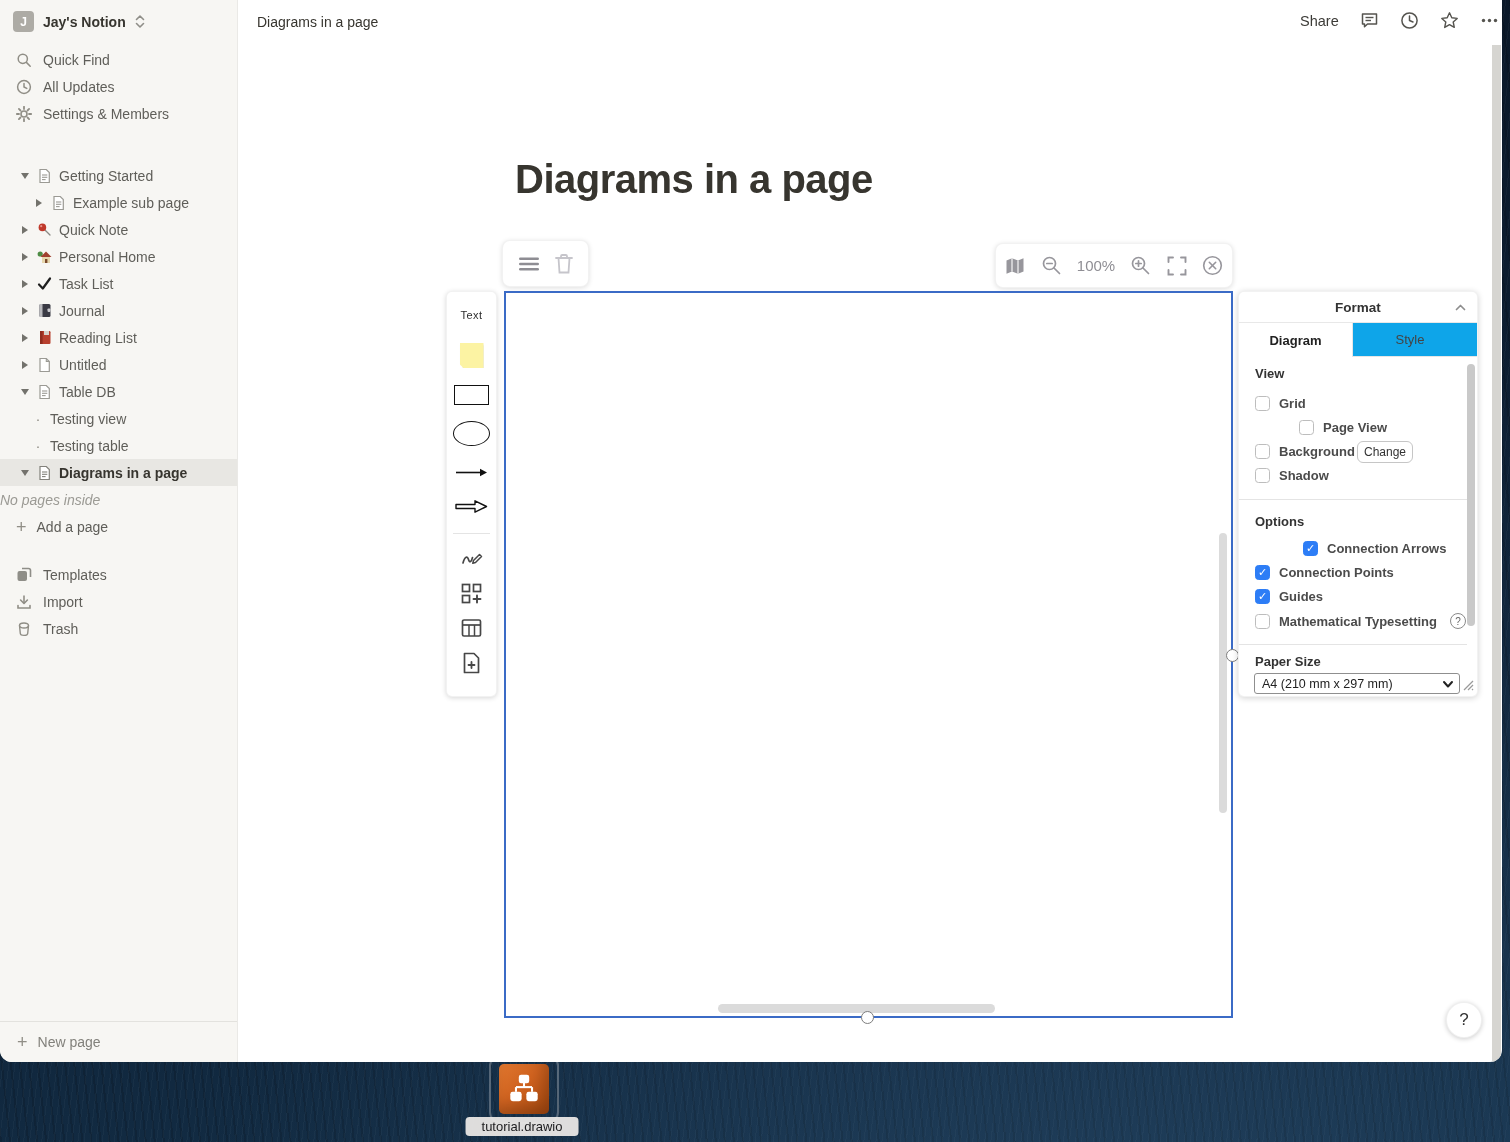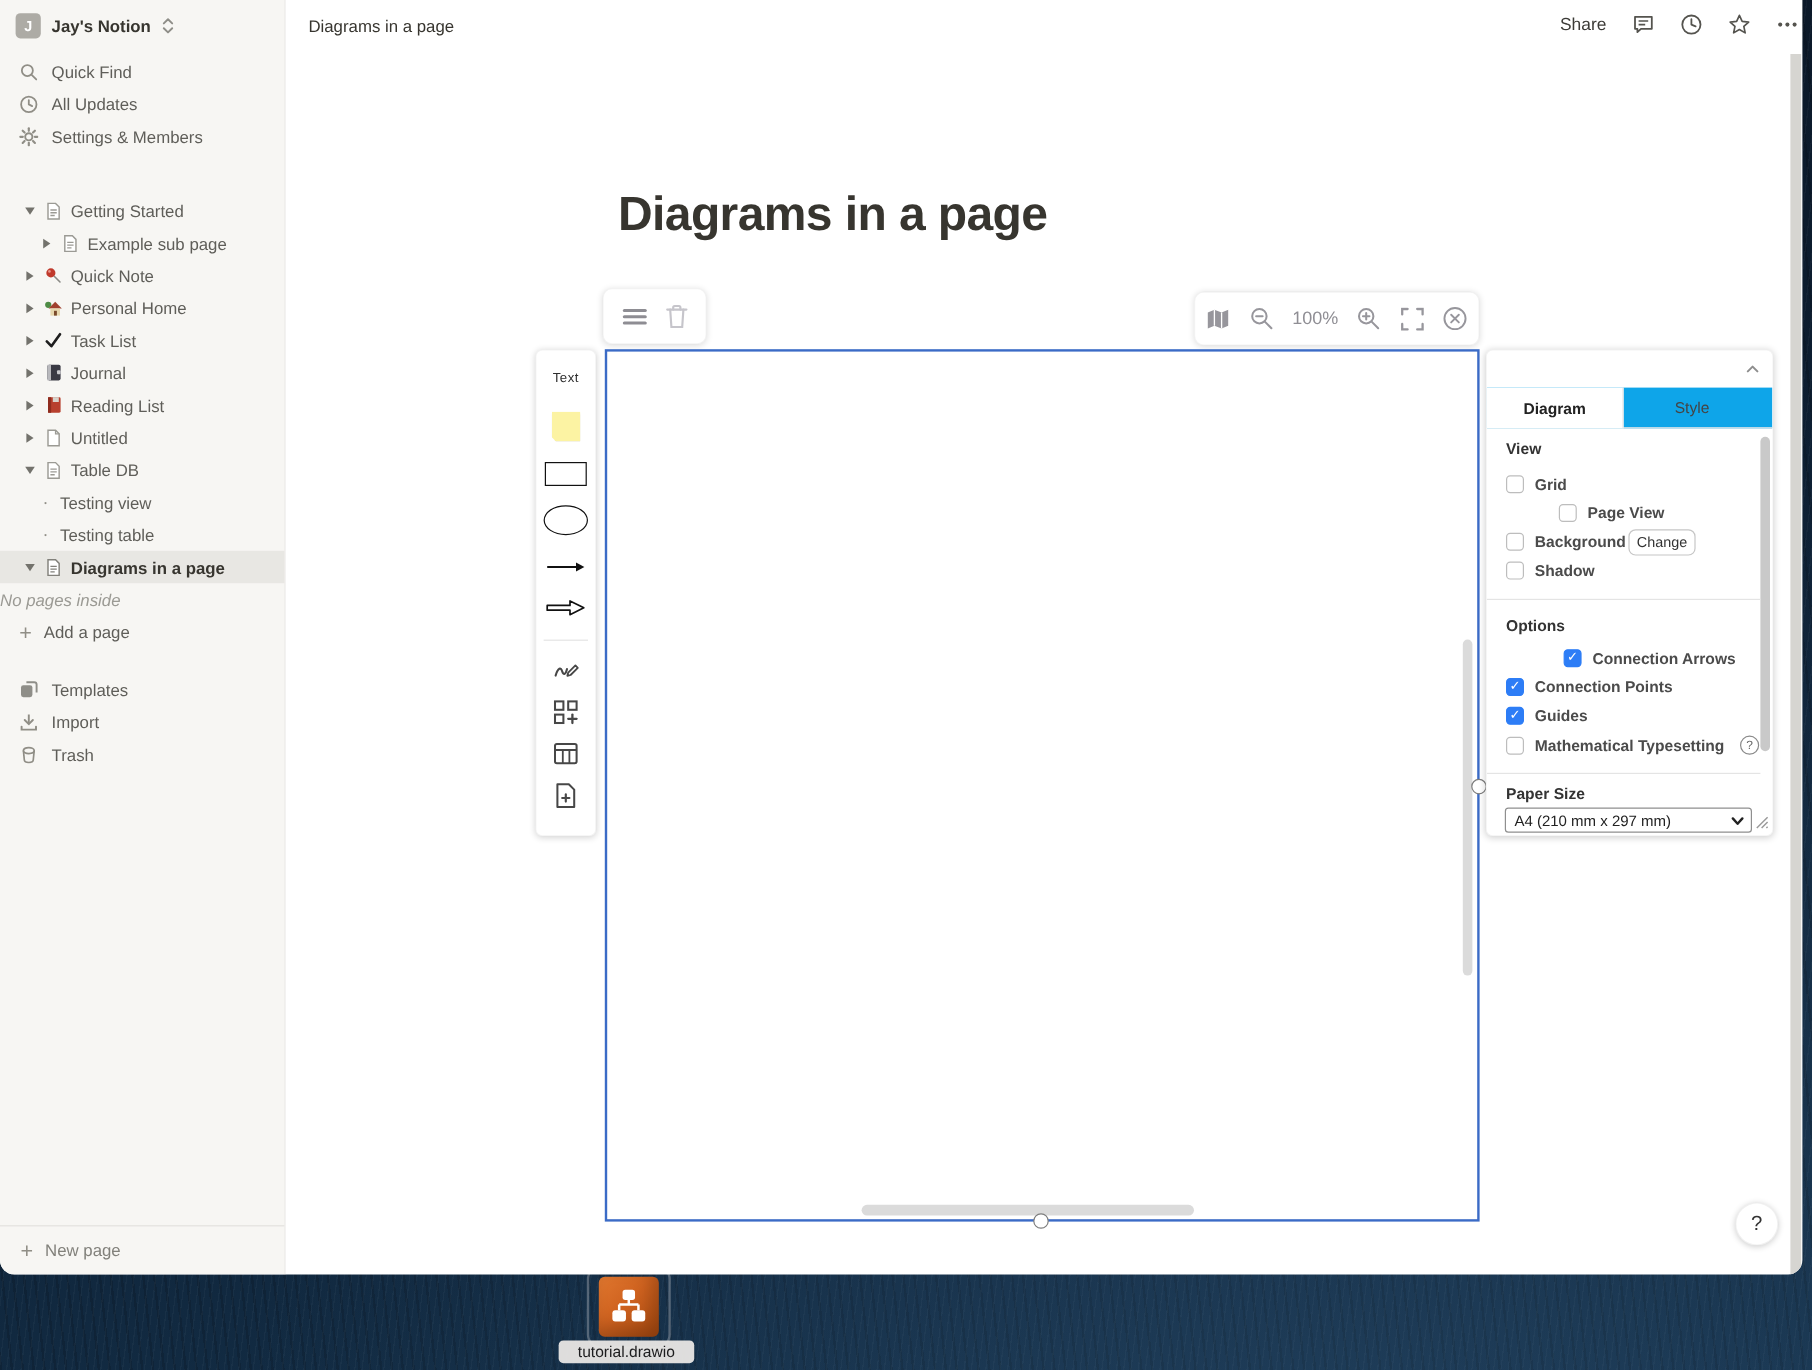--- a/index.html
+++ b/index.html
@@ -544,20 +544,21 @@
     </div>
 
     <div class="canvas">
       <div class="vscroll"></div>
       <div class="hscroll"></div>
     </div>
     <div class="handle right"></div>
     <div class="handle bottom"></div>
 
     <div class="fpanel">
+      <div class="fhead">Format</div>
       <span class="fcollapse">
         <svg width="13" height="13" viewBox="0 0 13 13">
             <polyline points="2.5,8.5 6.5,4.5 10.5,8.5" fill="none" stroke="currentColor" stroke-width="1.7" stroke-linecap="round" stroke-linejoin="round"></polyline>
           </svg>
       </span>
       <div class="ftabs">
         <div class="ftab active">Diagram</div>
         <div class="ftab">Style</div>
       </div>
       <div class="fscroll"></div>

